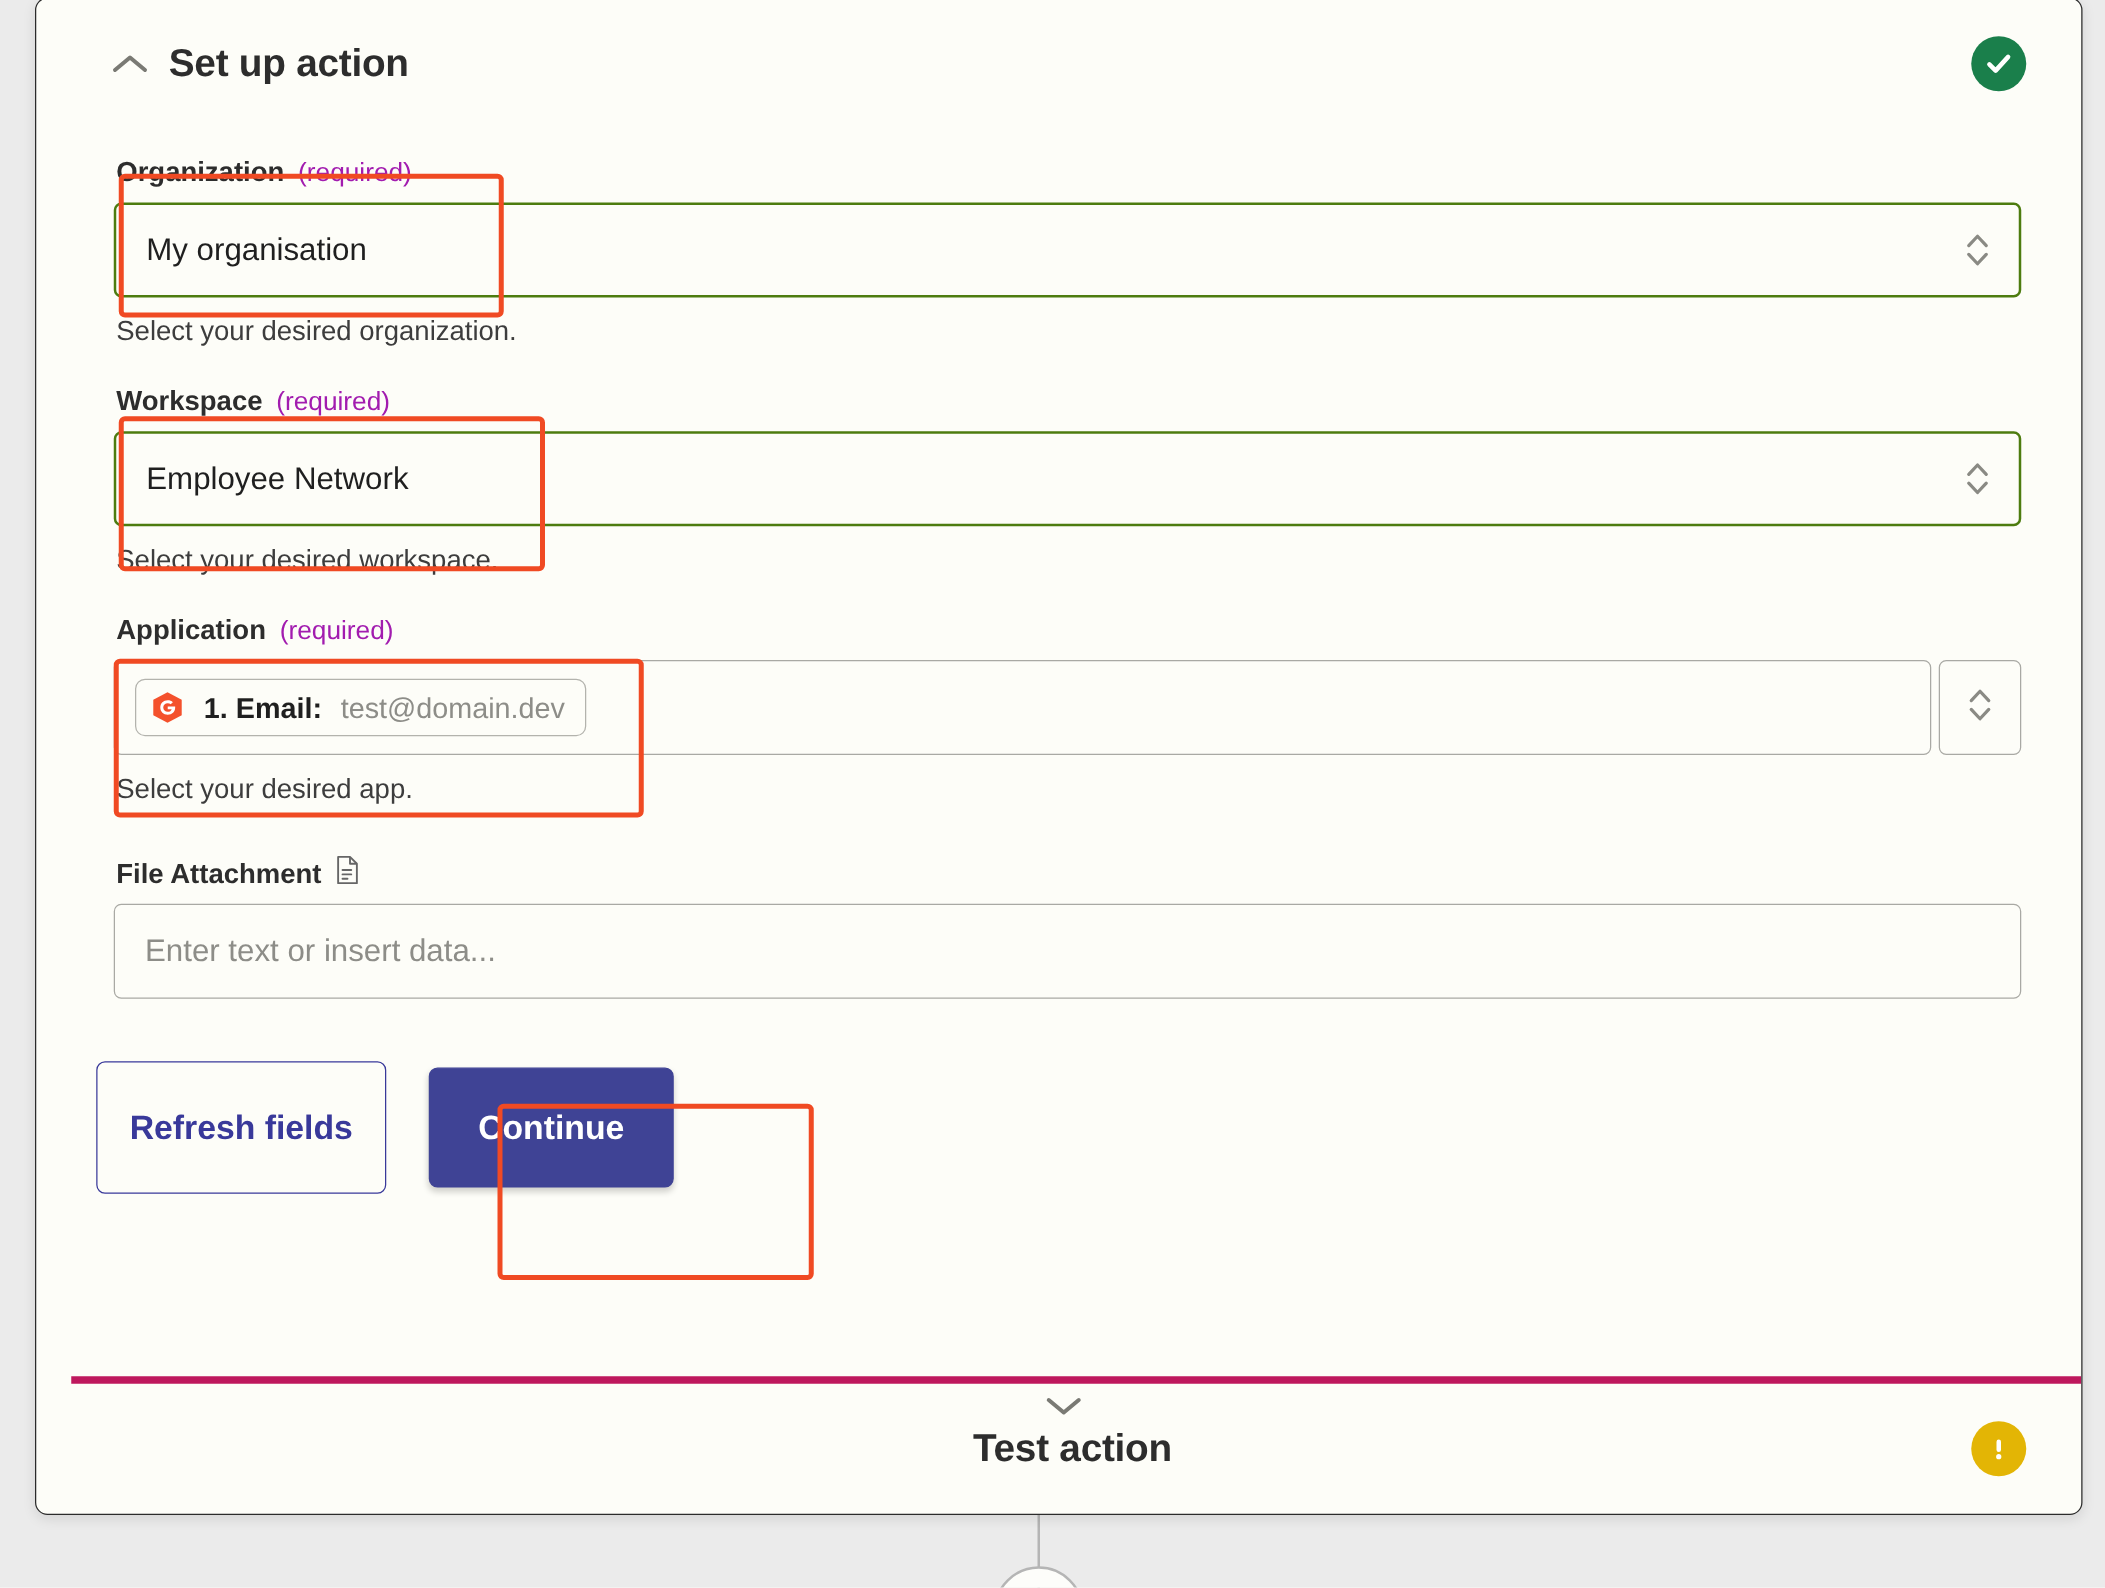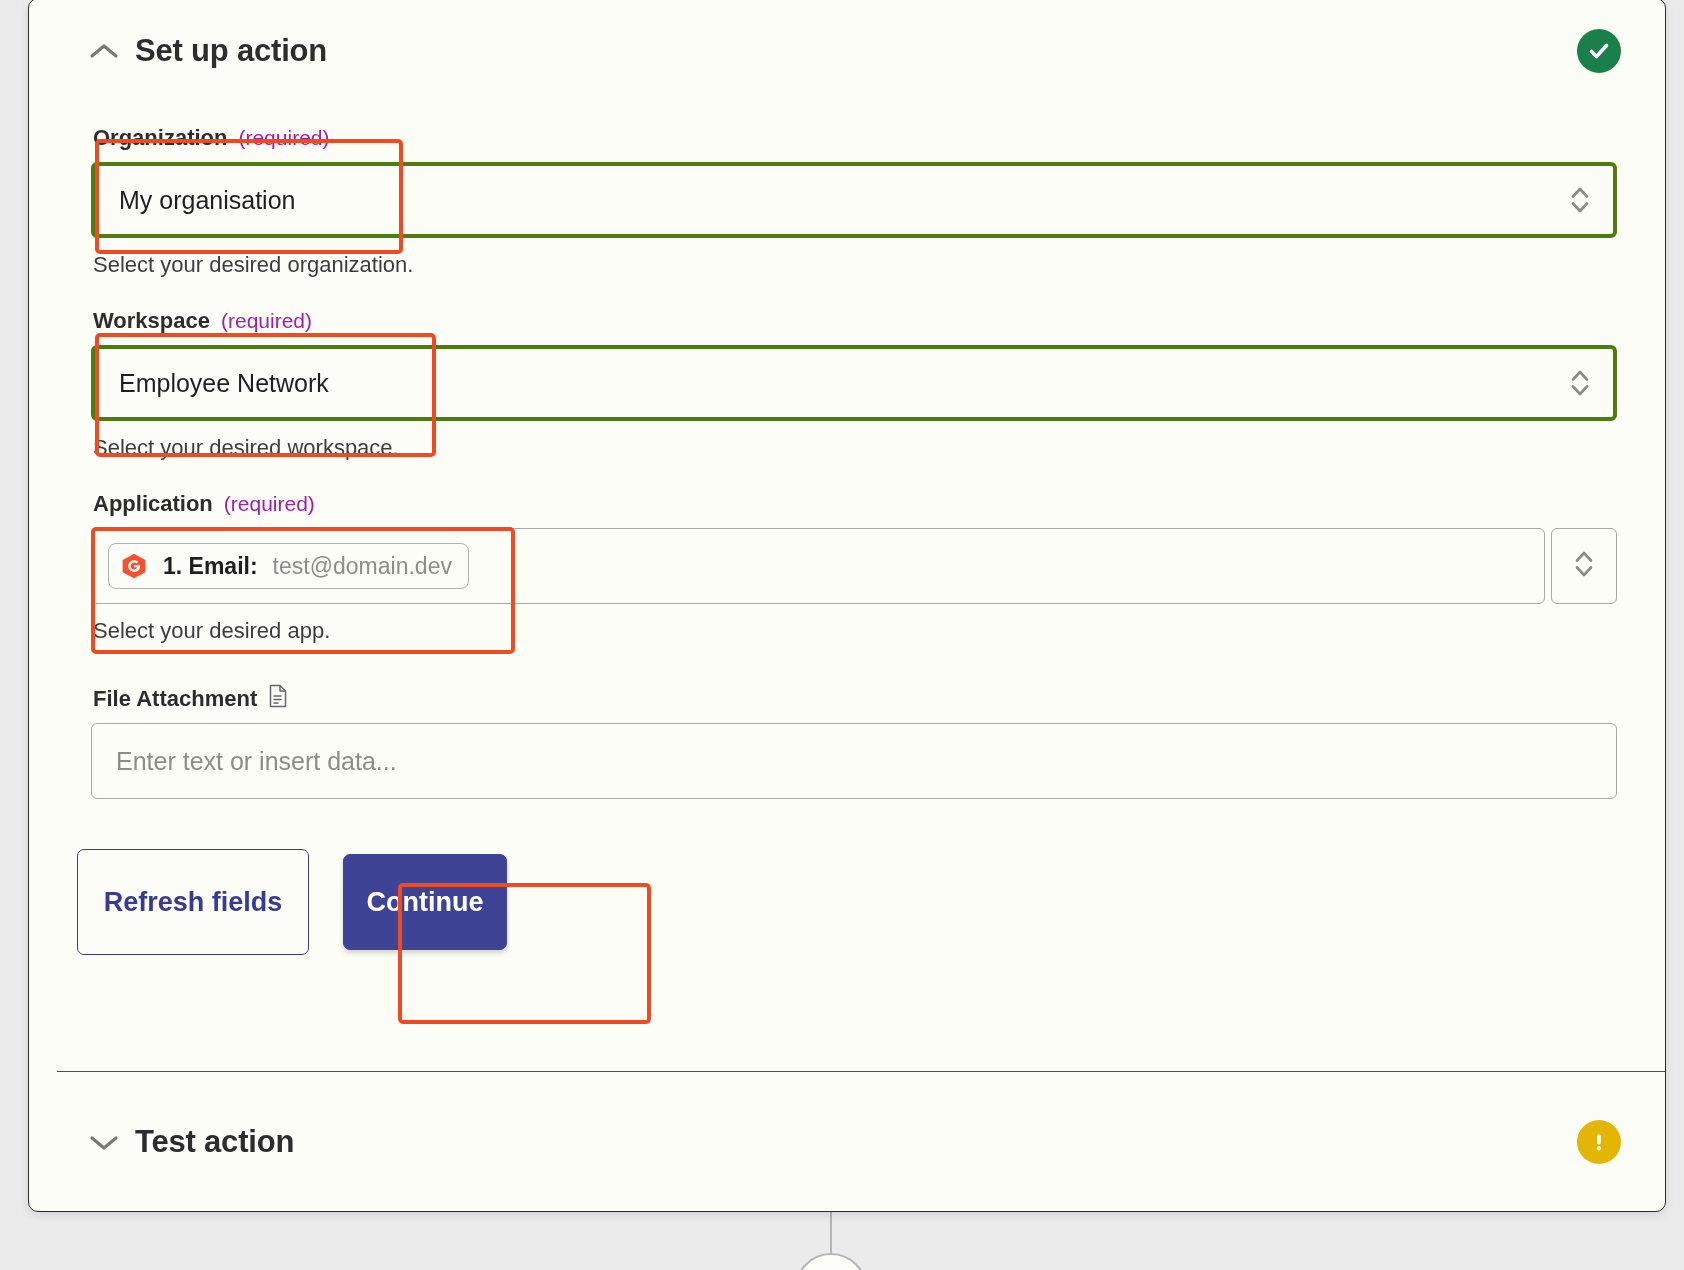--- a/index.html
+++ b/index.html
@@ -61,21 +61,21 @@
   
   .section-header {
     display: flex;
     align-items: center;
     height: 100px;
     padding: 0 36px 0 30px;
     position: relative;
     margin-left: 28px;
   }
   .section-header.setup { height: 104px; }
-  .section-header.test  { height: 140px; border-top: 1px solid #be185d; }
+  .section-header.test  { height: 110px; border-top: 6px solid #be185d; flex-direction: column; }
 
   .chevron {
     width: 34px;
     height: 34px;
     display: flex;
     align-items: center;
     justify-content: center;
     margin-right: 14px;
     flex: none;
     color: #7a7a74;
@@ -138,21 +138,21 @@
     top: 2px;
   }
   .doc-icon svg { display: block; }
 
   
   .select-control {
     display: flex;
     align-items: stretch;
     height: 76px;
     background: #fdfdf8;
-    border: 4px solid #4d7c0f;
+    border: 2px solid #4d7c0f;
     border-radius: 6px;
     position: relative;
     gap: 28px;
   }
   .select-control .value {
     flex: 1;
     display: flex;
     align-items: center;
     padding: 0 24px;
     font-size: 25px;
@@ -251,21 +251,21 @@
     user-select: none;
   }
   .btn-secondary {
     width: 232px;
     height: 106px;
     color: #39399a;
     background: #fdfdf8;
     border: 1px solid #39399a;
   }
   .btn-primary {
-    width: 164px;
+    width: 196px;
     height: 96px;
     color: #ffffff;
     background: #3f4395;
     border: 1px solid #3f4395;
     box-shadow: 0 3px 5px rgba(0,0,0,0.18);
   }
 
   
   .hl {
     position: absolute;

